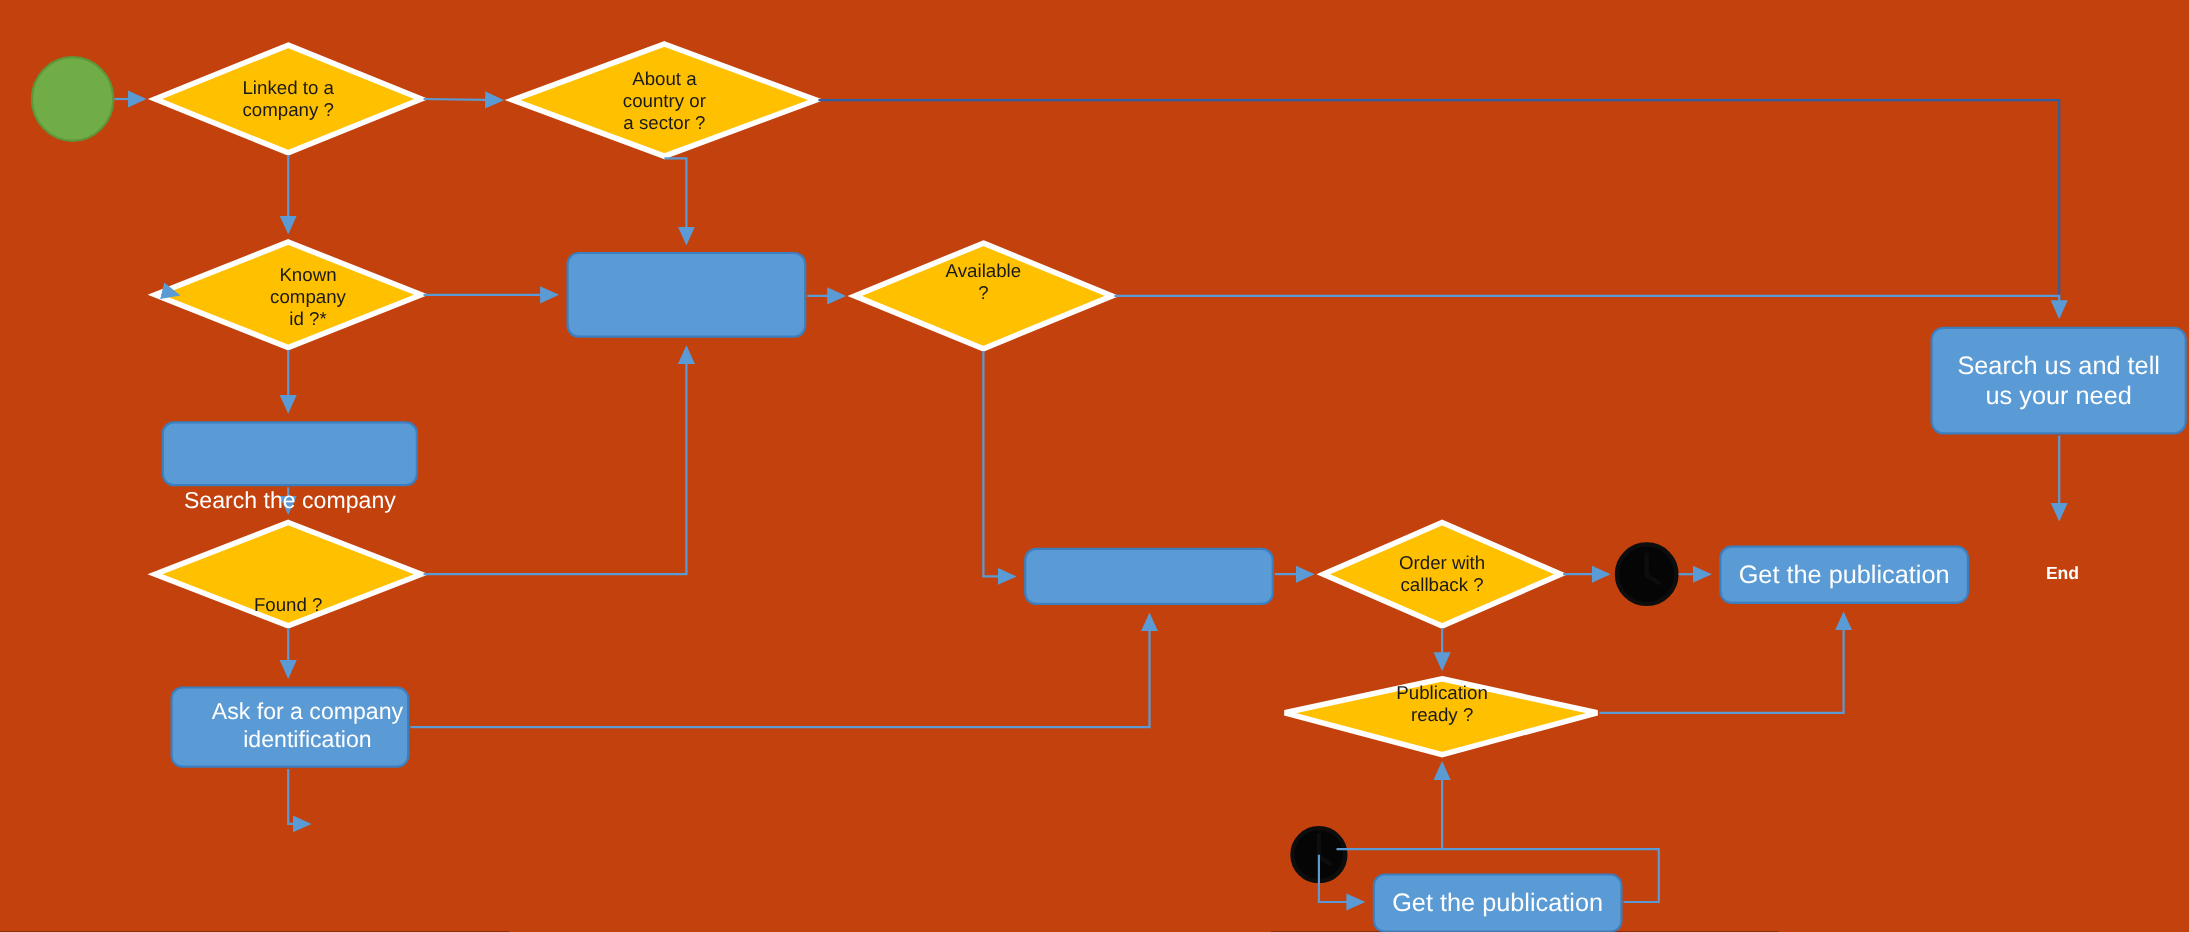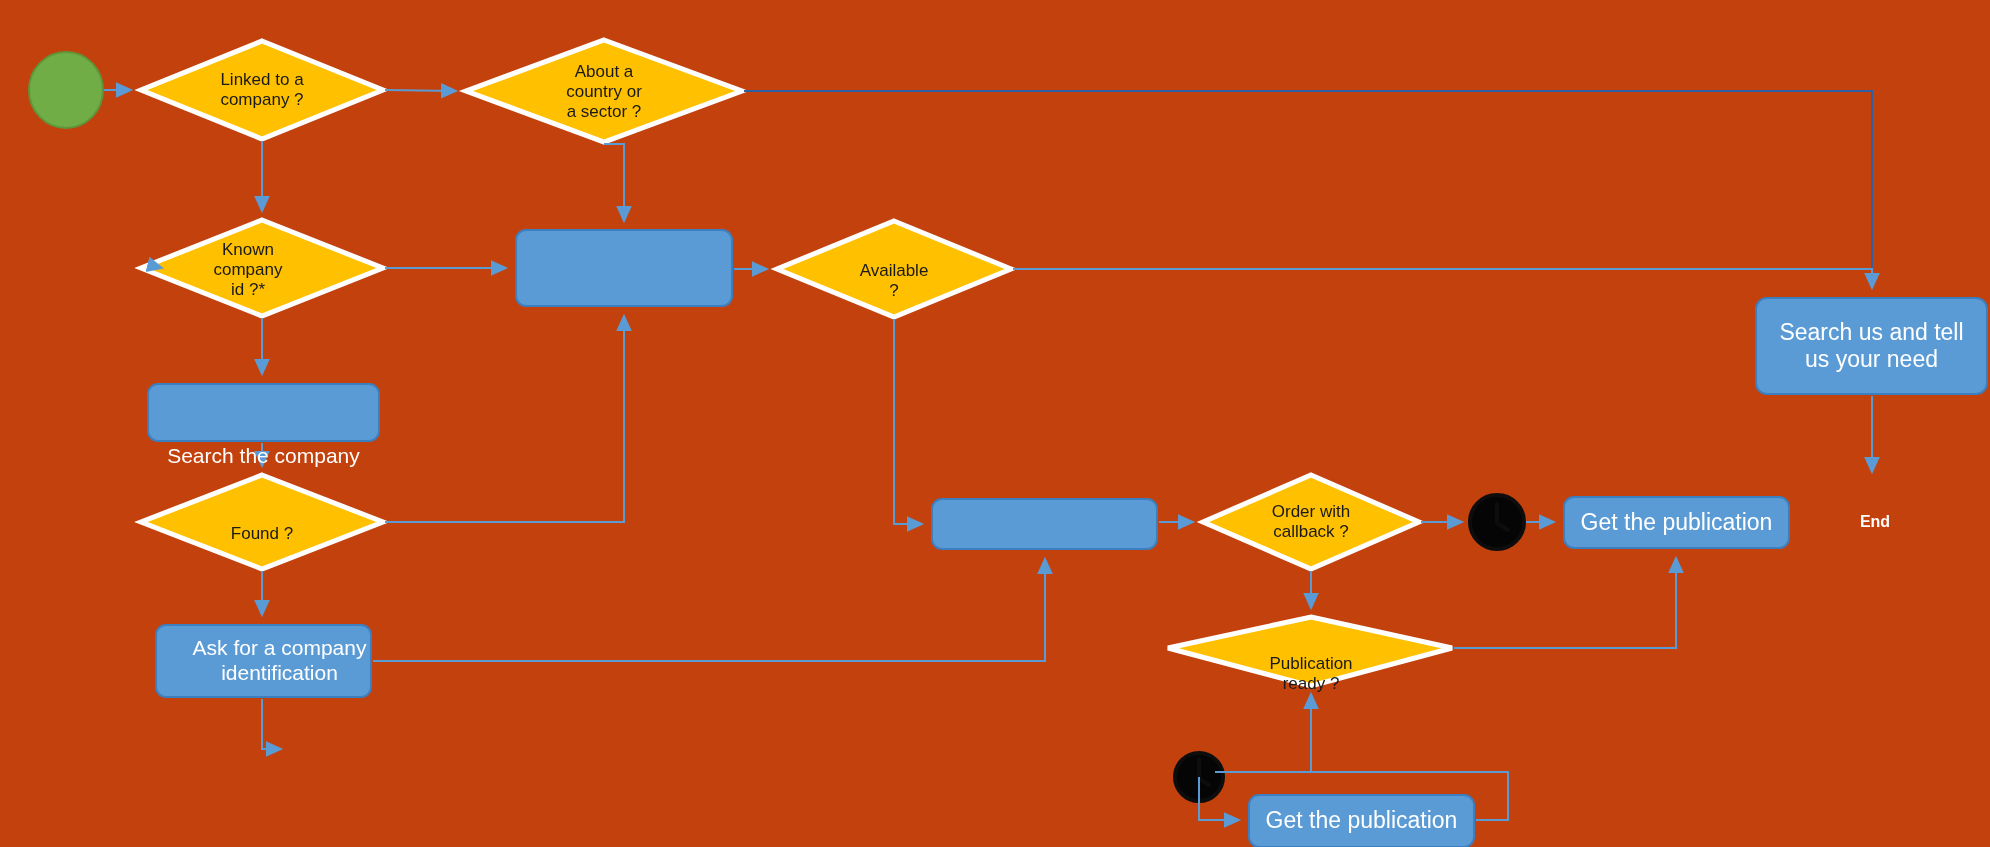--- a/index.html
+++ b/index.html
@@ -199,65 +199,65 @@
   </div>
 
   <div class="node-label lbl-diamond" style="left:504px; top:54px; width:200px; height:76px;">
     <span>
       <span>About a</span><br>
       <span>country or</span><br>
       <span>a sector ?</span>
     </span>
   </div>
 
-  <div class="node-label lbl-diamond" style="left:148px; top:232px; width:200px; height:76px;">
+  <div class="node-label lbl-diamond" style="left:180px; top:232px; width:200px; height:76px;">
     <span>
       <span>Known</span><br>
       <span>company</span><br>
       <span>id ?*</span>
     </span>
   </div>
 
 
-  <div class="node-label lbl-diamond" style="left:814px; top:252px; width:160px; height:58px;">
+  <div class="node-label lbl-diamond" style="left:814px; top:228px; width:160px; height:58px;">
     <span>
       <span>Available</span><br>
       <span>?</span>
     </span>
   </div>
 
   <div class="node-label lbl-proc-lg" style="left:1756px; top:298px; width:231px; height:96px;">
     <span>
       <span>Search us and tell</span><br>
       <span>us your need</span>
     </span>
   </div>
 
   <div class="node-label lbl-proc" style="left:148px; top:384px; width:231px; height:57px;margin-top:44px;">Search the company</div>
 
-  <div class="node-label lbl-diamond" style="left:182px; top:520px; width:160px; height:28px;">Found  ?</div>
+  <div class="node-label lbl-diamond" style="left:182px; top:536px; width:160px; height:28px;">Found  ?</div>
 
   <div class="node-label lbl-proc" style="left:172px; top:625px; width:215px; height:72px;">
     <span>
       <span>Ask for a company</span><br>
       <span>identification</span>
     </span>
   </div>
 
 
   <div class="node-label lbl-diamond" style="left:1231px; top:494px; width:160px; height:56px;">
     <span>
       <span>Order with</span><br>
       <span>callback  ?</span>
     </span>
   </div>
 
   <div class="node-label lbl-proc-lg" style="left:1564px; top:497px; width:225px; height:51px;">Get the publication</div>
 
-  <div class="node-label lbl-diamond" style="left:1231px; top:646px; width:160px; height:56px;">
+  <div class="node-label lbl-diamond" style="left:1231px; top:612px; width:160px; height:56px;">
     <span>
       <span>Publication</span><br>
       <span>ready  ?</span>
     </span>
   </div>
 
   <div class="node-label lbl-proc-lg" style="left:1249px; top:795px; width:225px; height:52px;">Get the publication</div>
 
   <div class="node-label lbl-end" style="left:1840px; top:508px; width:70px; height:28px;">End</div>
 

